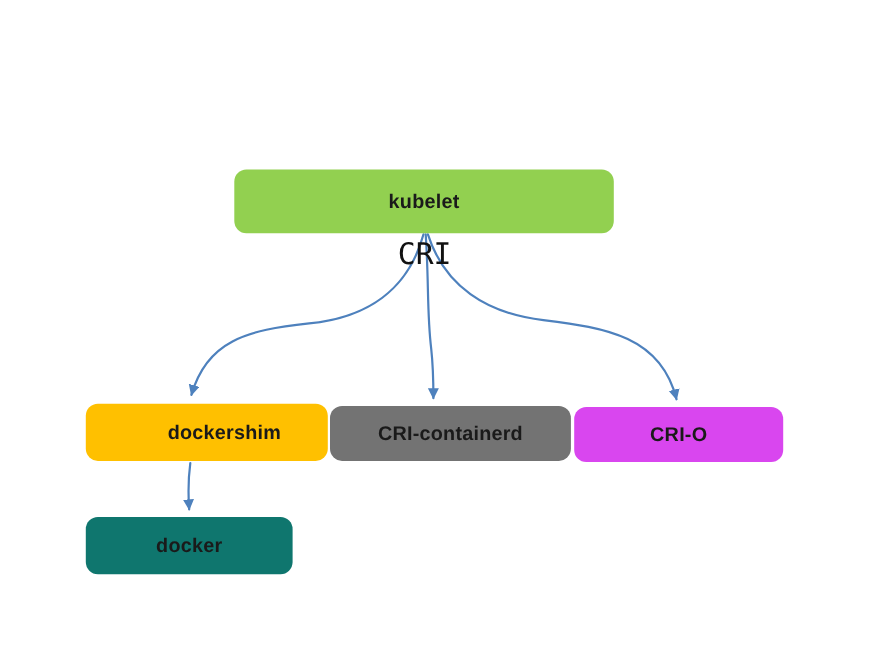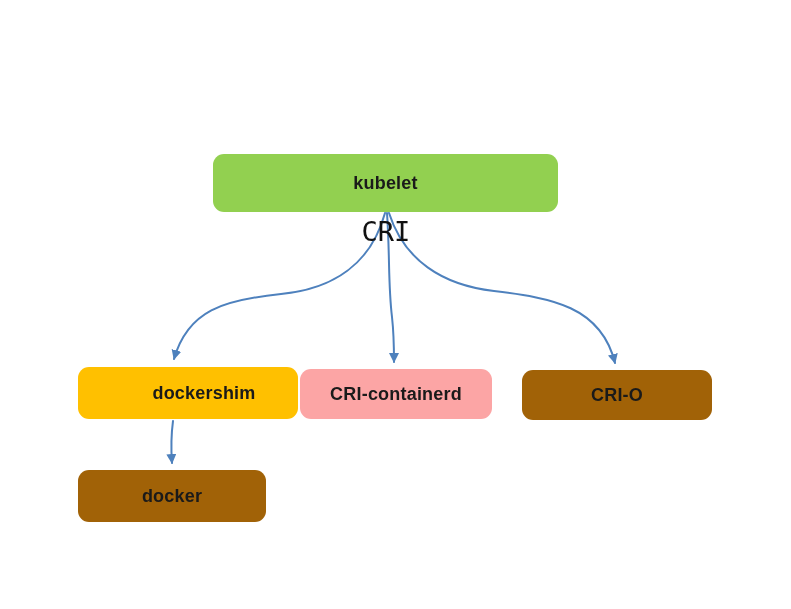--- a/index.html
+++ b/index.html
@@ -42,32 +42,32 @@
     background: #92d050;
   }
   .node-dockershim {
     left: 78px; top: 335px;
     width: 188px; height: 52px;
     background: #ffc000;
     padding-left: 32px;
   }
   .node-cri-containerd {
     left: 300px; top: 337px;
-    width: 192px; height: 50px;
-    background: #fca5a5;
+    width: 219px; height: 50px;
+    background: #737373;
   }
   .node-cri-o {
     left: 522px; top: 338px;
     width: 190px; height: 50px;
-    background: #a16207;
+    background: #d946ef;
   }
   .node-docker {
     left: 78px; top: 438px;
     width: 188px; height: 52px;
-    background: #a16207;
+    background: #0f766e;
   }
   .cri-label {
     position: absolute;
     z-index: 3;
     left: 291px; top: 184px;
     width: 190px;
     text-align: center;
     font-family: "DejaVu Sans Mono", monospace;
     font-size: 27px;
     font-weight: 400;

